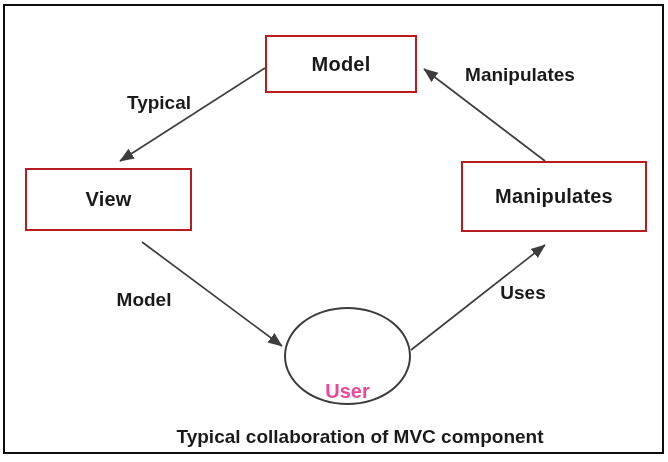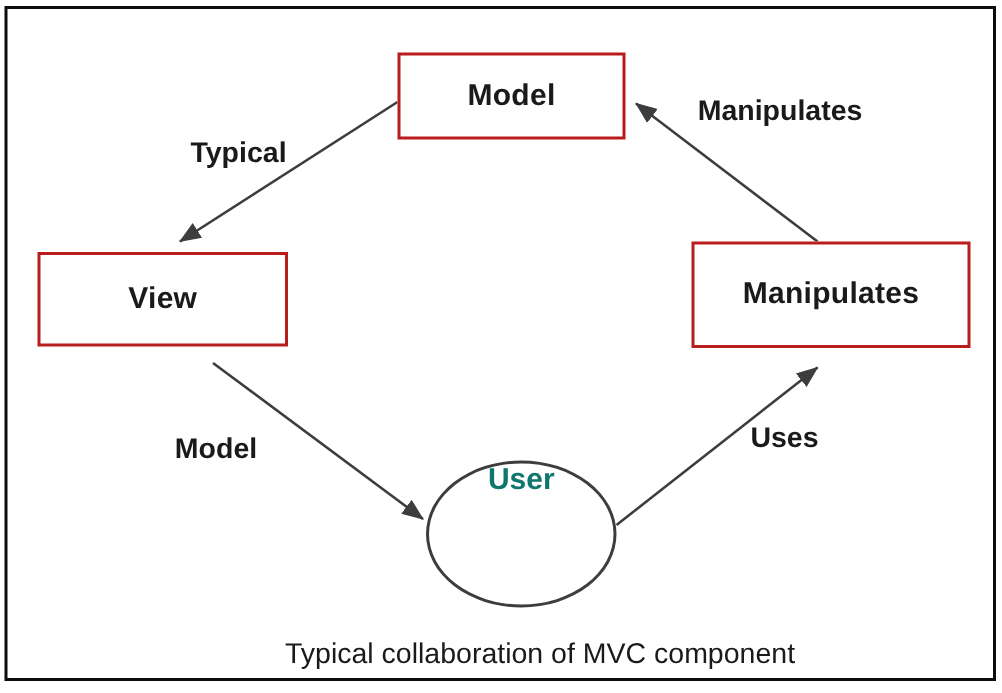--- a/index.html
+++ b/index.html
@@ -41,44 +41,44 @@
   .node-view       { left: 25px;  top: 168px; width: 167px; height: 63px; }
   .node-controller { left: 461px; top: 161px; width: 186px; height: 71px; }
   .node-user {
     position: absolute;
     left: 284px; top: 307px; width: 127px; height: 98px;
     box-sizing: border-box;
     border: 2px solid #3d3d3d;
     border-radius: 50%;
     background: #ffffff;
     display: flex;
-    align-items: flex-start;
+    align-items: flex-end;
     justify-content: center;
     font-weight: bold;
     font-size: 20px;
-    color: #0f766e;
+    color: #ec4899;
   }
   .edge-label {
     position: absolute;
     transform: translate(-50%, -50%);
     font-weight: bold;
     font-size: 19px;
     color: #1a1a1a;
     white-space: nowrap;
   }
   .lbl-updates     { left: 159px; top: 103px; }
   .lbl-manipulates { left: 520px; top: 75px;  }
   .lbl-sees        { left: 144px; top: 300px; }
   .lbl-uses        { left: 523px; top: 293px; }
   .caption {
     position: absolute;
     left: 360px;
     top: 437px;
     transform: translate(-50%, -50%);
-    font-weight: normal;
+    font-weight: bold;
     font-size: 19px;
     color: #1a1a1a;
     white-space: nowrap;
   }
   .arrows {
     position: absolute;
     left: 0;
     top: 0;
     pointer-events: none;
   }

